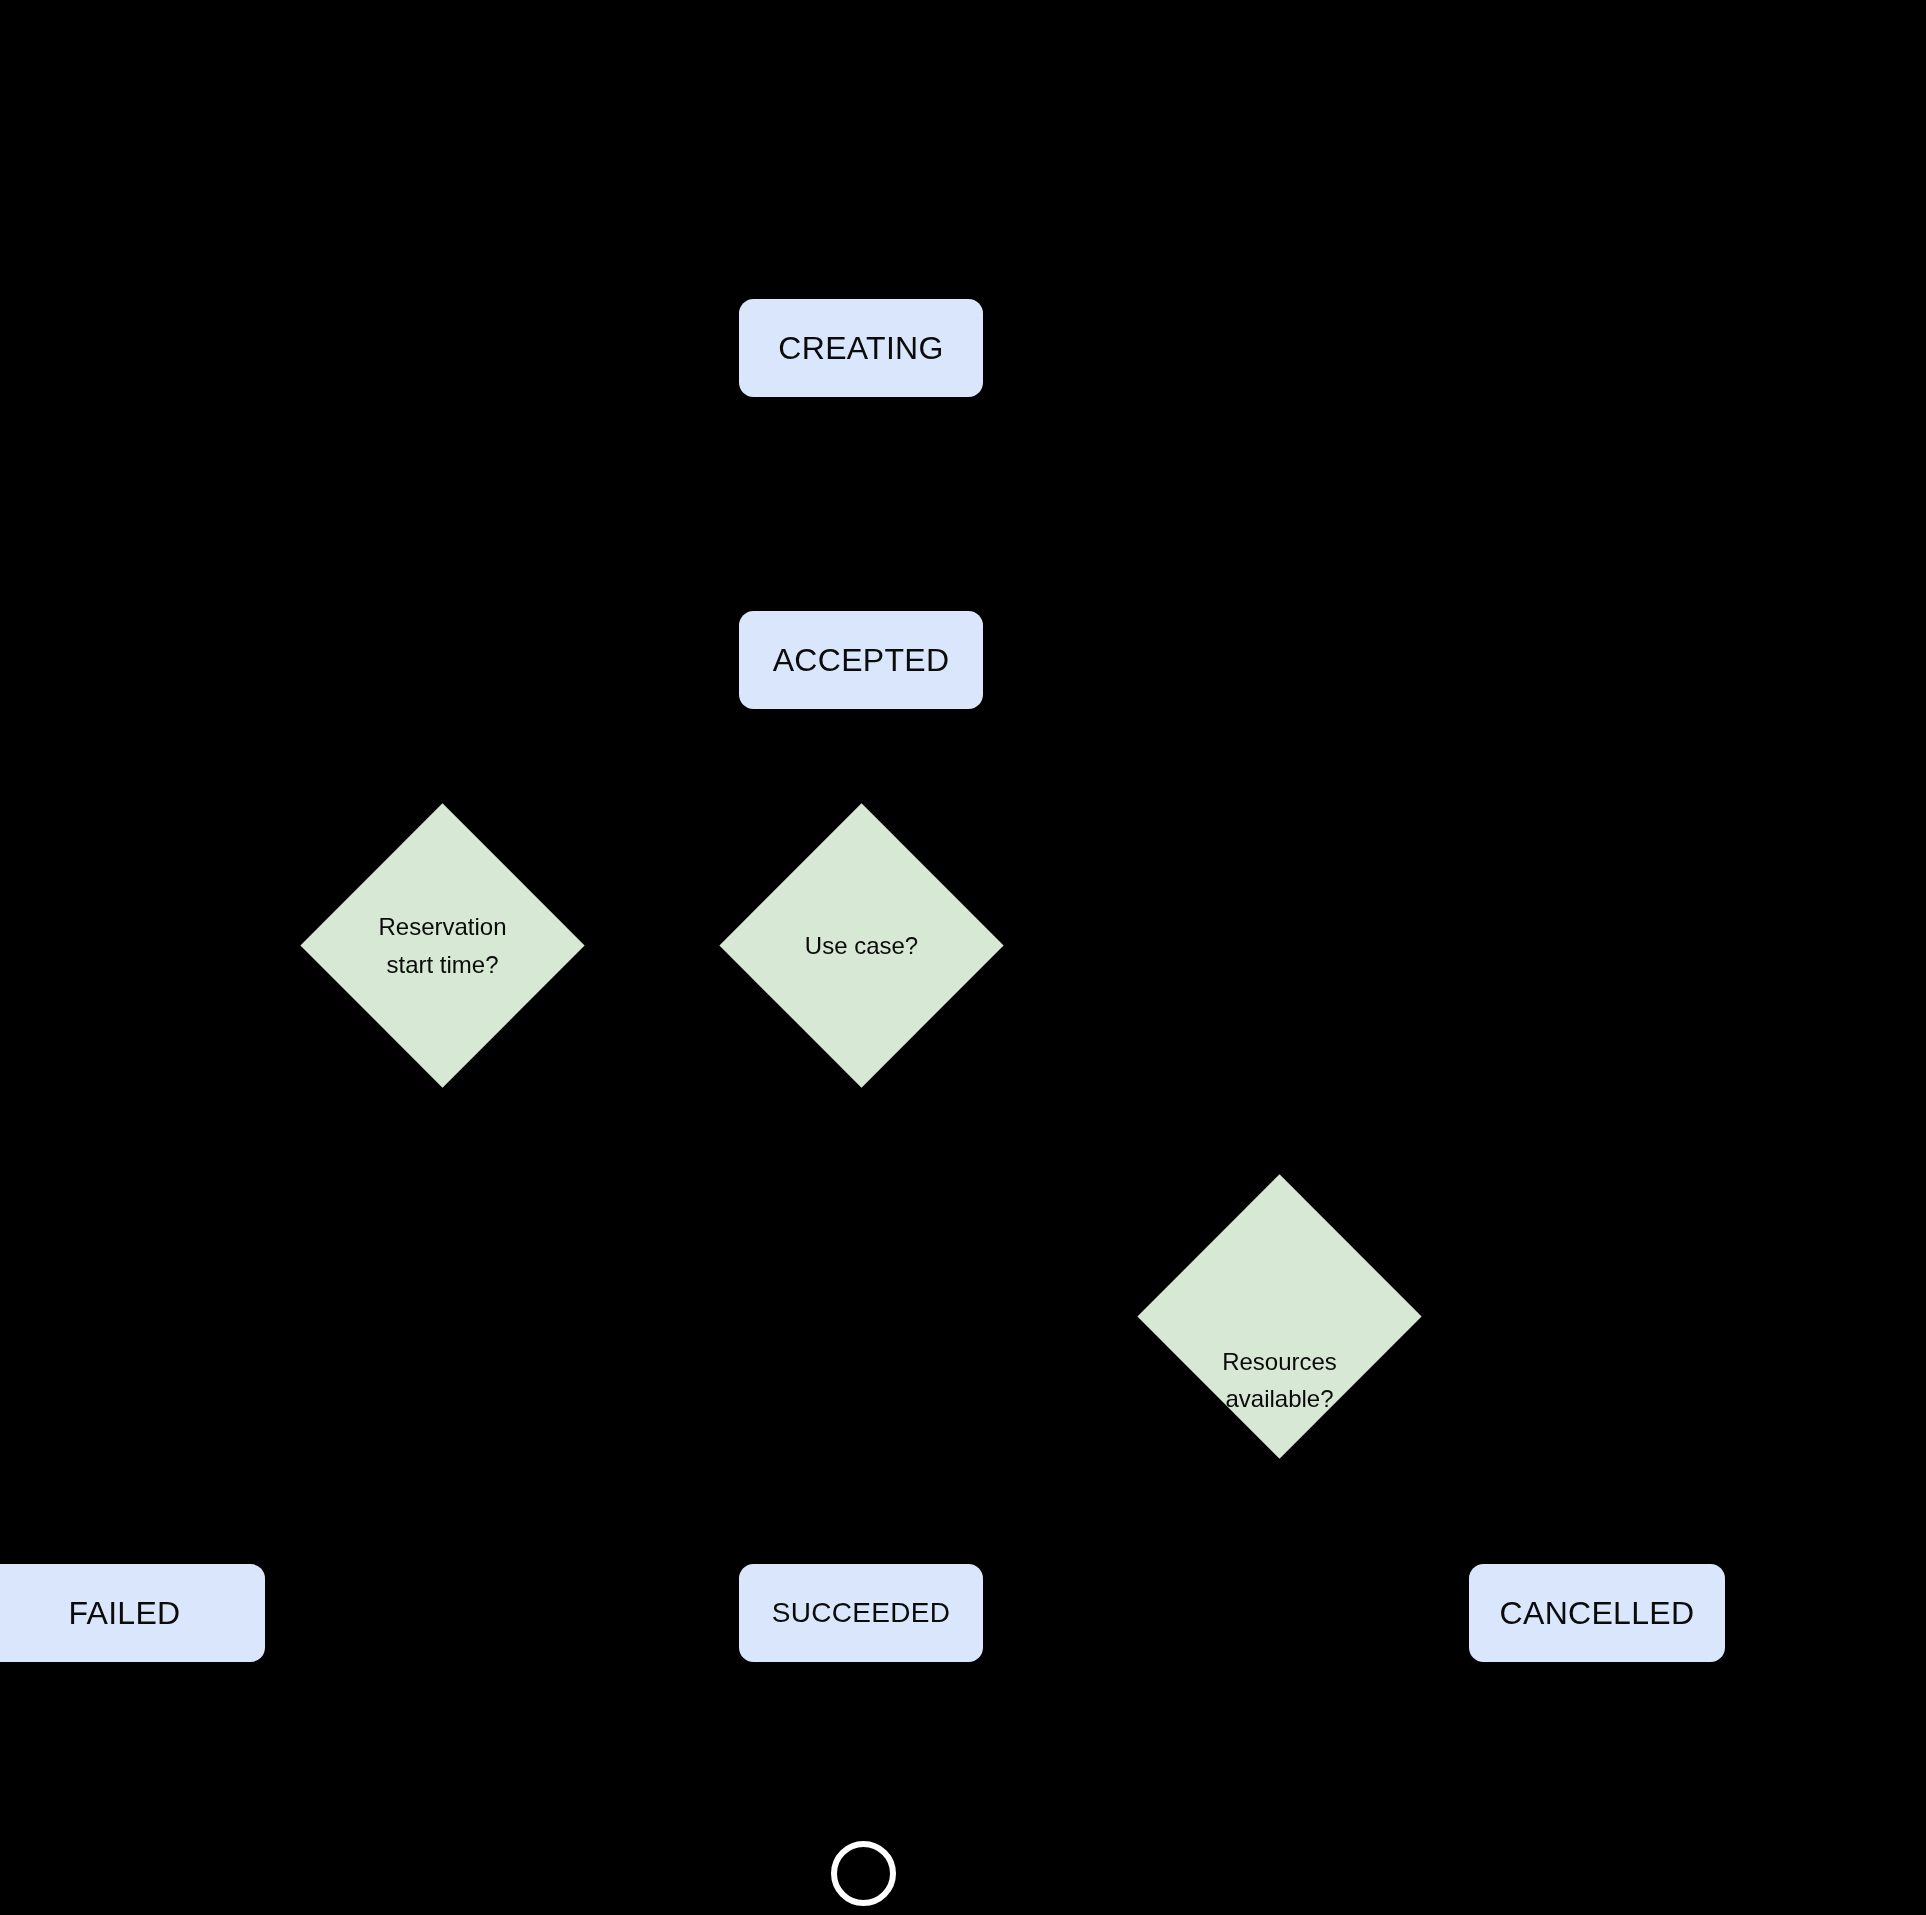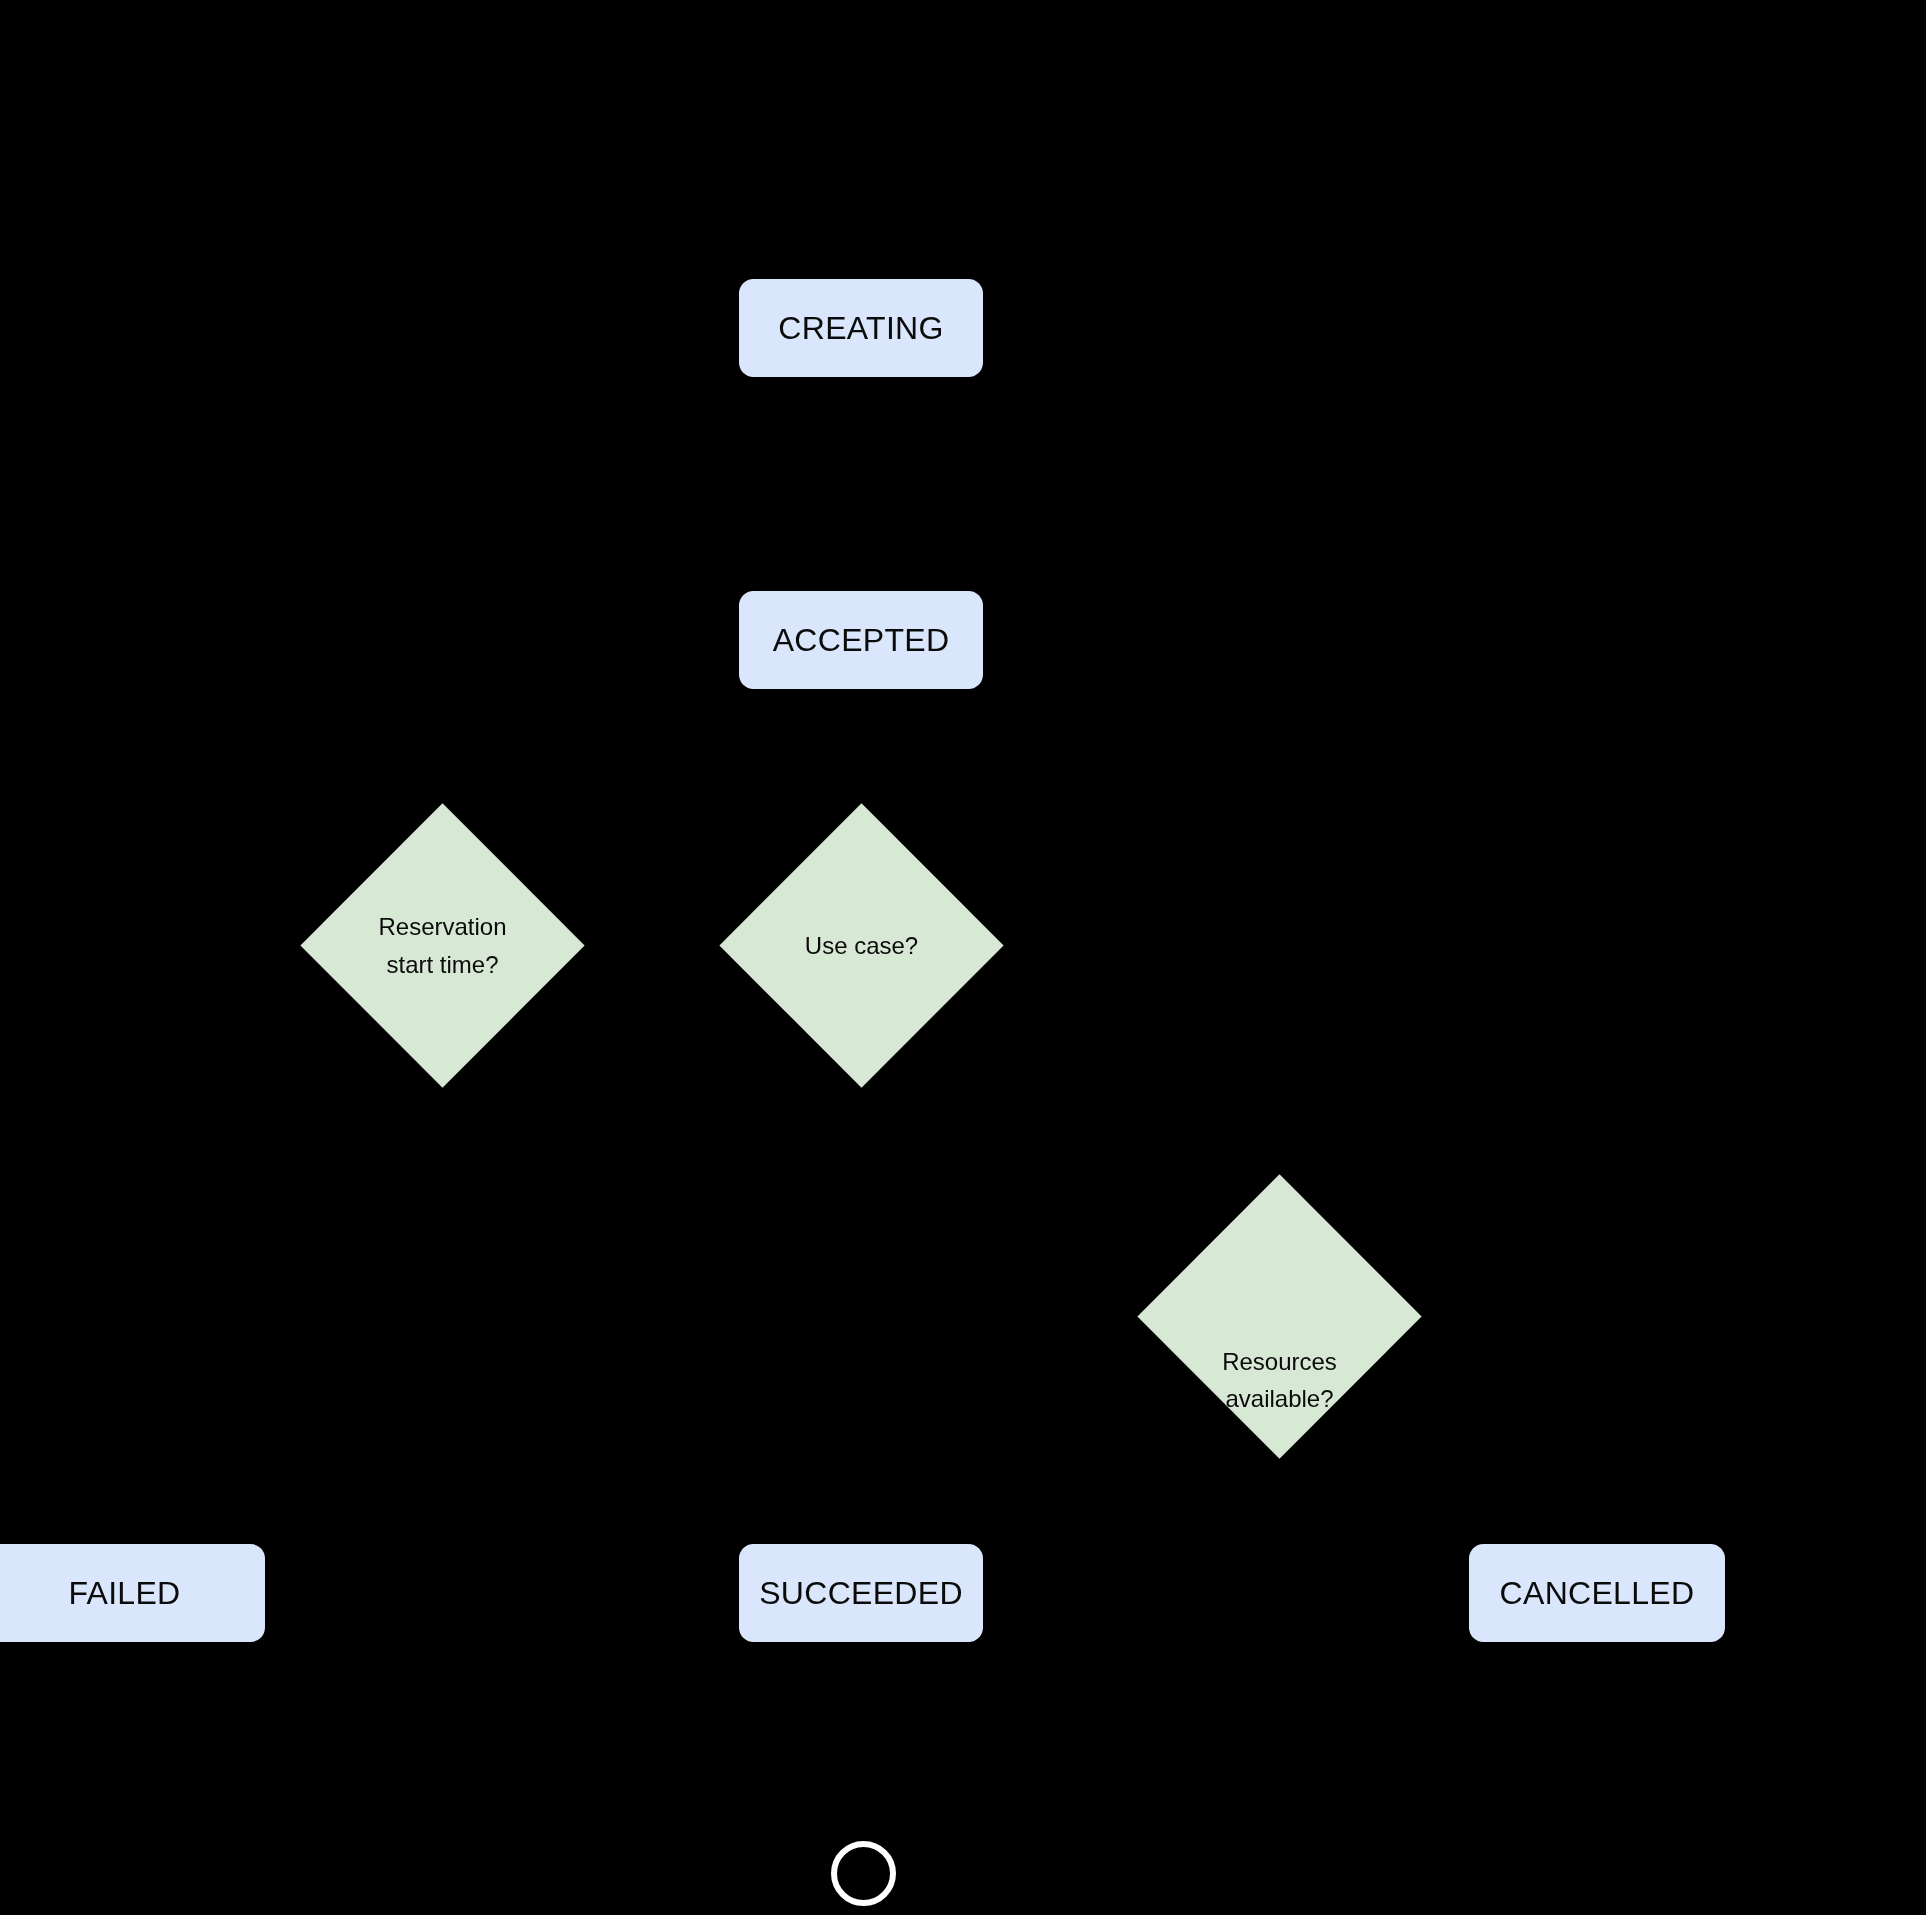--- a/index.html
+++ b/index.html
@@ -25,20 +25,21 @@
     position: absolute;
     box-sizing: border-box;
     border-radius: 14.5px;
     display: flex;
     align-items: center;
     justify-content: center;
     text-align: center;
     color: #0b0b0b;
     letter-spacing: 0.3px;
     line-height: 1.15;
+    margin-top: 20px;
   }
   .state-box .state-label {
     display: block;
     padding: 0 12.4px;
     white-space: nowrap;
   }
 
   
   .decision {
     position: absolute;
@@ -124,21 +125,21 @@
 
   <div class="decision" style="left:1179px; top:1216px; width:201px; height:201px; font-size:24px;align-items:flex-end;">
     <span class="diamond-shape" style="background:#d7e8d4;"></span>
     <span class="decision-label">Resources available?</span>
   </div>
 
   <div class="state-box" style="left:-15.5px; top:1544px; width:280px; height:98px; background:#dae6fb; font-size:32px;">
     <span class="state-label">FAILED</span>
   </div>
 
-  <div class="state-box" style="left:739px; top:1544px; width:244px; height:98px; background:#dae6fb; font-size:32px;">
+  <div class="state-box" style="left:739px; top:1544px; width:244px; height:98px; background:#dae6fb; font-size:28px;">
     <span class="state-label">SUCCEEDED</span>
   </div>
 
   <div class="state-box" style="left:1469px; top:1544px; width:256px; height:98px; background:#dae6fb; font-size:32px;">
     <span class="state-label">CANCELLED</span>
   </div>
 
   <div class="end-circle" style="left:831px; top:1841px; width:65px; height:65px; border:6.7px solid #ffffff;"></div>
 
 </div>

